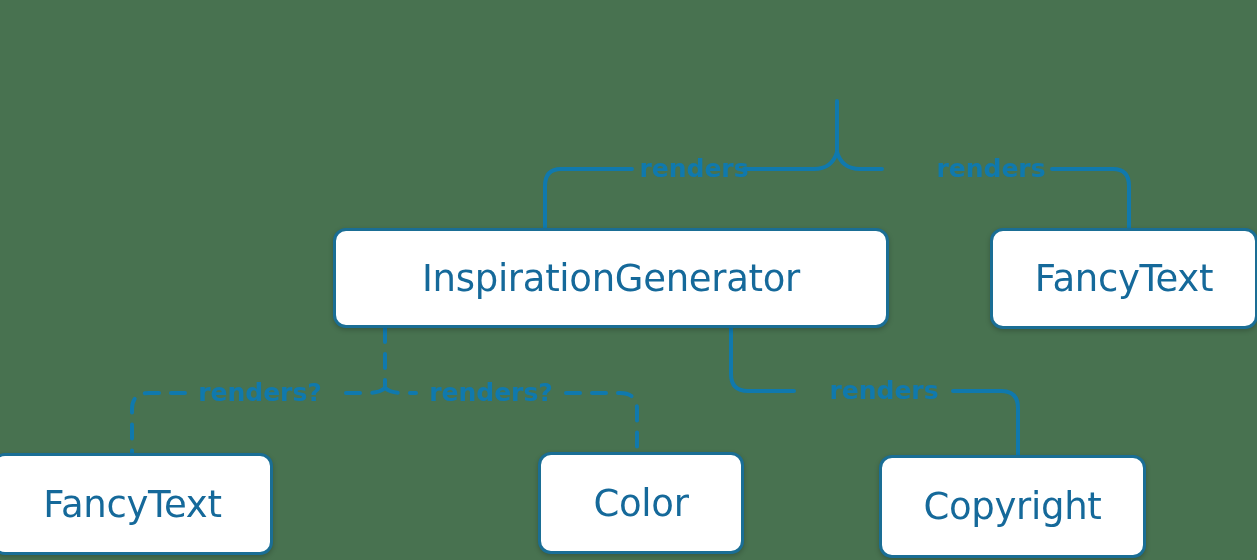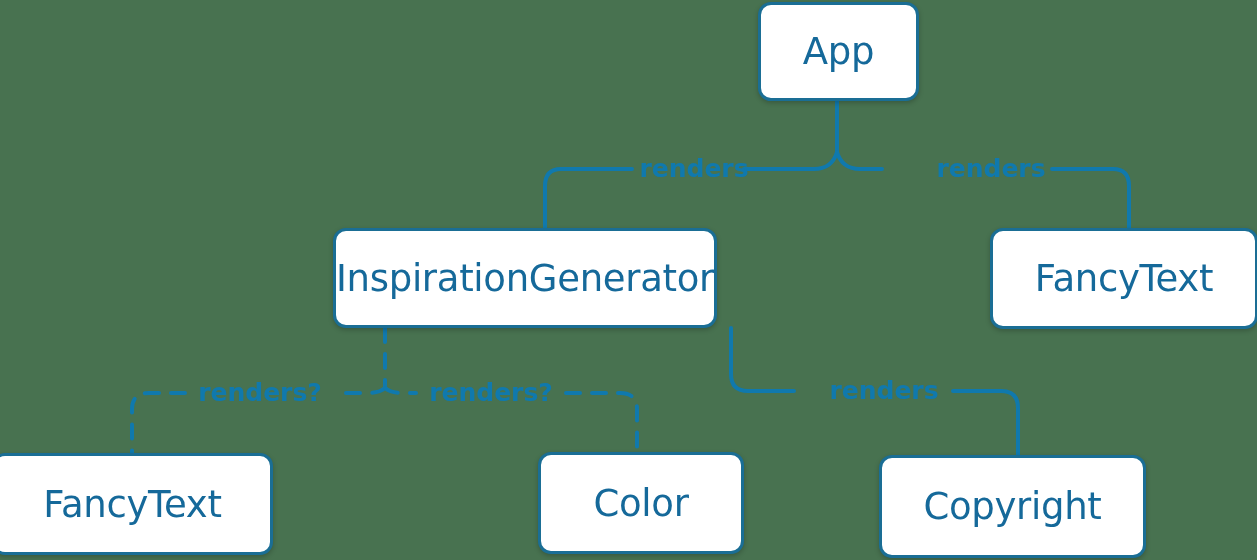--- a/index.html
+++ b/index.html
@@ -57,21 +57,21 @@
   }
   .node-label {
     color: #15699A;
     font-family: "DejaVu Sans", sans-serif;
     font-size: 37px;
     font-weight: 400;
     letter-spacing: -0.3px;
     white-space: nowrap;
   }
   .node-app        { left: 758px; top: 2px;   width: 161px; height: 99px; }
-  .node-inspgen    { left: 333px; top: 228px; width: 384px; height: 100px; }
+  .node-inspgen    { left: 333px; top: 228px; width: 556px; height: 100px; }
   .node-fancy-r    { left: 990px; top: 228px; width: 268px; height: 101px; }
   .node-fancy-bl   { left: -8px;  top: 453px; width: 281px; height: 102px; }
   .node-color      { left: 538px; top: 452px; width: 206px; height: 102px; }
   .node-copyright  { left: 879px; top: 455px; width: 267px; height: 103px; }
 </style>
 </head>
 <body>
 
 <div id="diagram-root">
 
@@ -95,23 +95,20 @@
 
     <path class="edge-line dashed" d="M 385,388 Q 391,393 402,393 L 416,393"></path>
     <path class="edge-line dashed" d="M 566,393 L 620,393 Q 637,393 637,409 L 637,452"></path>
     <text class="edge-label" x="491" y="394">renders?</text>
 
     <path class="edge-line" d="M 731,328 L 731,374 Q 731,391 748,391 L 794,391"></path>
     <path class="edge-line" d="M 953,391 L 1001,391 Q 1018,391 1018,408 L 1018,455"></path>
     <text class="edge-label" x="884" y="392">renders</text>
   </svg>
 
-  <div class="node-box node-app">
-    <span class="node-label">App</span>
-  </div>
 
   <div class="node-box node-inspgen">
     <span class="node-label">InspirationGenerator</span>
   </div>
 
   <div class="node-box node-fancy-r">
     <span class="node-label">FancyText</span>
   </div>
 
   <div class="node-box node-fancy-bl">

